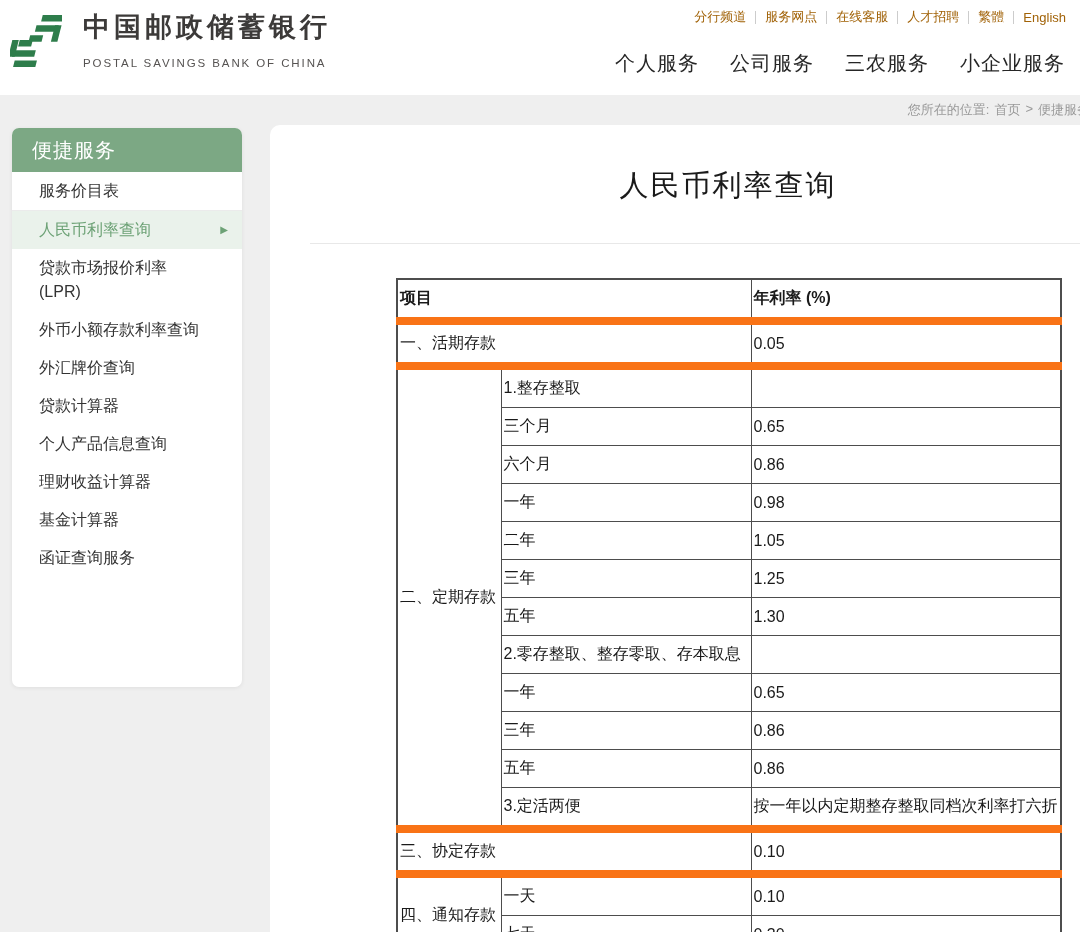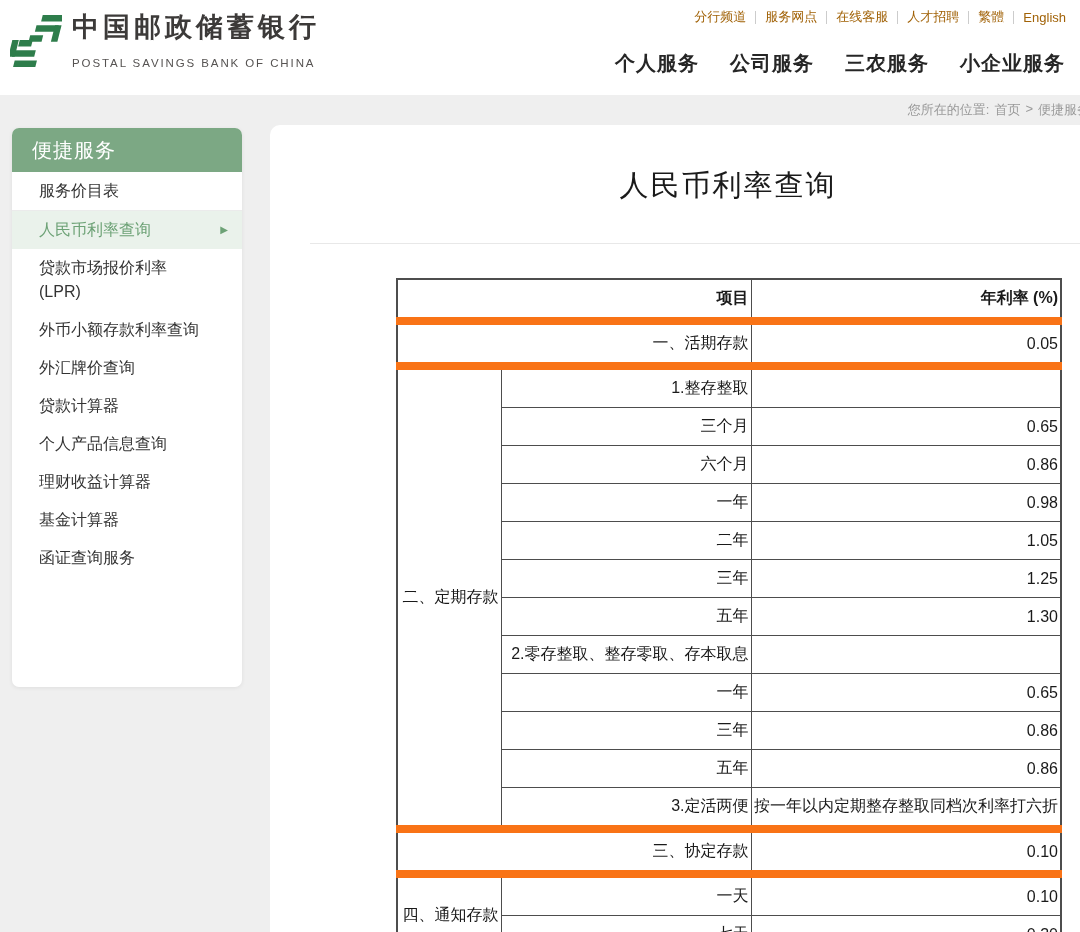--- a/index.html
+++ b/index.html
@@ -4,29 +4,29 @@
 <style>
   html,body{margin:0;padding:0;}
   body{
     width:1080px;height:932px;position:relative;overflow:hidden;
     background:#efefef;
     font-family:"Liberation Sans","DejaVu Sans",sans-serif;
     -webkit-font-smoothing:antialiased;
   }
   
   .top-header{position:absolute;left:0;top:0;width:1080px;height:95px;background:#ffffff;}
-  .logo{position:absolute;left:10px;top:11px;display:flex;align-items:center;gap:10px;cursor:pointer;}
+  .logo{position:absolute;left:10px;top:11px;display:flex;align-items:center;gap:21px;cursor:pointer;}
   .logo-text{display:flex;flex-direction:column;}
   .logo-cn{font-size:27px;font-weight:700;color:#3c3a39;letter-spacing:4px;line-height:30px;}
   .logo-en{font-size:11.5px;color:#565352;letter-spacing:1.9px;margin-top:15px;}
   .utility-nav{position:absolute;top:8px;right:14px;display:flex;align-items:center;gap:9px;font-size:13px;color:#a16207;}
   .utility-nav .ulink{cursor:pointer;white-space:nowrap;}
   .vsep{width:1px;height:13px;background:#cccccc;}
   .main-nav{position:absolute;top:50px;right:15px;display:flex;gap:31px;font-size:20px;color:#262626;}
-  .main-nav .mlink{cursor:pointer;white-space:nowrap;letter-spacing:1px;font-weight:bold;}
+  .main-nav .mlink{cursor:pointer;white-space:nowrap;letter-spacing:1px;}
   
   .breadcrumb{position:absolute;top:101px;right:-10px;font-size:13px;color:#999999;display:flex;gap:5px;white-space:nowrap;}
   .breadcrumb .blink{cursor:pointer;}
   
   .sidebar{position:absolute;left:12px;top:128px;width:230px;background:#ffffff;
     border-radius:7px;box-shadow:0 1px 4px rgba(0,0,0,0.07);padding-bottom:110px;}
   .sidebar-header{height:44px;line-height:44px;background:#7ca884;border-radius:7px 7px 0 0;
     color:#ffffff;font-size:20px;padding-left:20px;letter-spacing:1px;}
   .side-item{font-size:16px;color:#333333;line-height:38px;padding:0 14px 0 27px;cursor:pointer;position:relative;}
   .side-item.first{border-bottom:1px solid #ebebeb;}
@@ -34,21 +34,21 @@
   .side-item.active{background:#eaf2eb;color:#6da276;}
   .side-item .arrow{position:absolute;right:14px;top:50%;transform:translateY(-50%);font-size:10px;color:#6da276;}
   
   .main-card{position:absolute;left:270px;top:125px;width:810px;height:807px;background:#ffffff;border-radius:10px 0 0 0;}
   .page-title{margin:43px 0 0 126px;width:664px;text-align:center;
     font-size:29px;line-height:34px;color:#1a1a1a;font-weight:500;letter-spacing:2px;}
   .title-divider{margin:41px 0 0 40px;width:770px;border-top:1px solid #e8e8e8;height:0;}
   
   .rates-table{margin:34px 0 0 126px;width:664px;border-collapse:collapse;table-layout:fixed;
     font-size:16px;color:#1a1a1a;border:2px solid #4d4d4d;}
-  .rates-table th,.rates-table td{border:1px solid #4d4d4d;height:37px;text-align:right;
+  .rates-table th,.rates-table td{border:1px solid #4d4d4d;height:37px;text-align:left;
     padding:0 2px;overflow:hidden;white-space:nowrap;}
   .rates-table th{font-weight:700;font-size:16px;}
   .rates-table tr.section th,.rates-table tr.section td{border-top:8px solid #f97316;}
 </style>
 </head>
 <body>
 
 <div class="top-header">
   <div class="logo">
     <span style="display:inline-block;width:52px;height:58px;">

